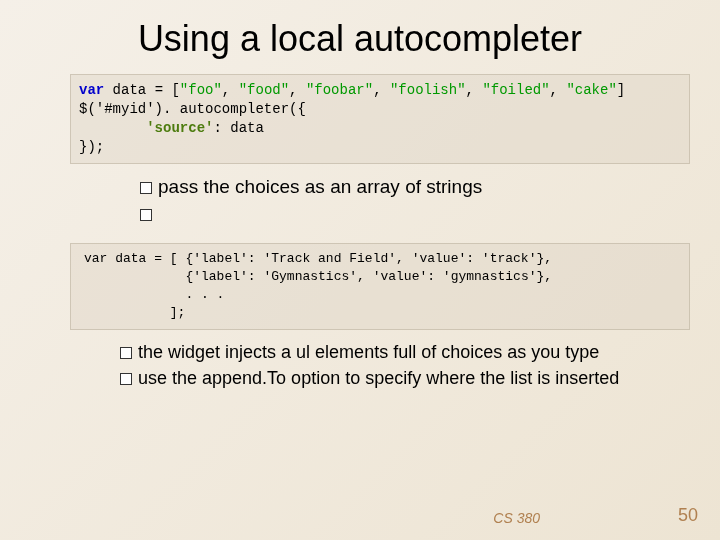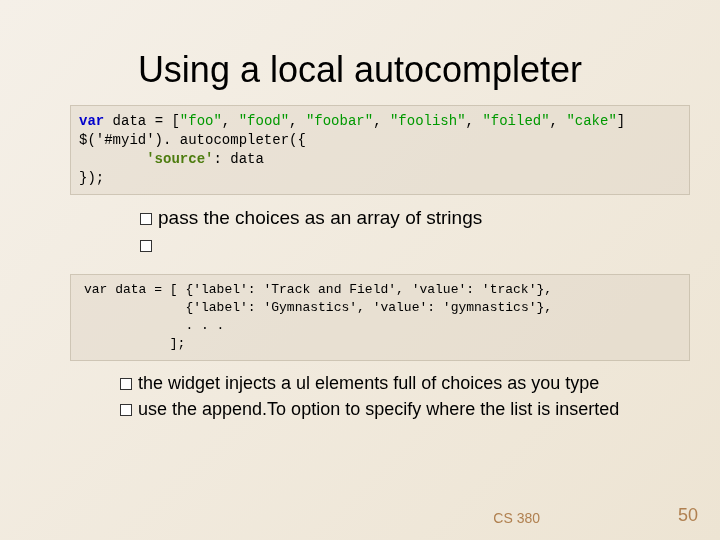--- a/index.html
+++ b/index.html
@@ -11,21 +11,20 @@
     position: relative;
     overflow: hidden;
   }
   .title {
     font-size: 36px;
     font-weight: normal;
     text-align: center;
     padding-top: 18px;
     padding-bottom: 10px;
     color: #000;
-    margin-top: 31px;
   }
   .code-block {
     background: rgba(220, 210, 195, 0.4);
     border: 1px solid rgba(180, 170, 150, 0.5);
     margin: 4px 30px 10px 70px;
     padding: 6px 8px;
     font-family: "Courier New", monospace;
     font-size: 14px;
     line-height: 1.35;
     white-space: pre;
@@ -64,20 +63,21 @@
     text-indent: -20px;
     padding-left: 20px;
     margin-bottom: 2px;
   }
   .footer-course {
     position: absolute;
     bottom: 14px;
     right: 180px;
     font-size: 14px;
     color: #b08050;
+    font-style: italic;
   }
   .footer-num {
     position: absolute;
     bottom: 14px;
     right: 22px;
     font-size: 18px;
     color: #b08050;
   }
   .code-block2 {
     background: rgba(220, 210, 195, 0.4);

